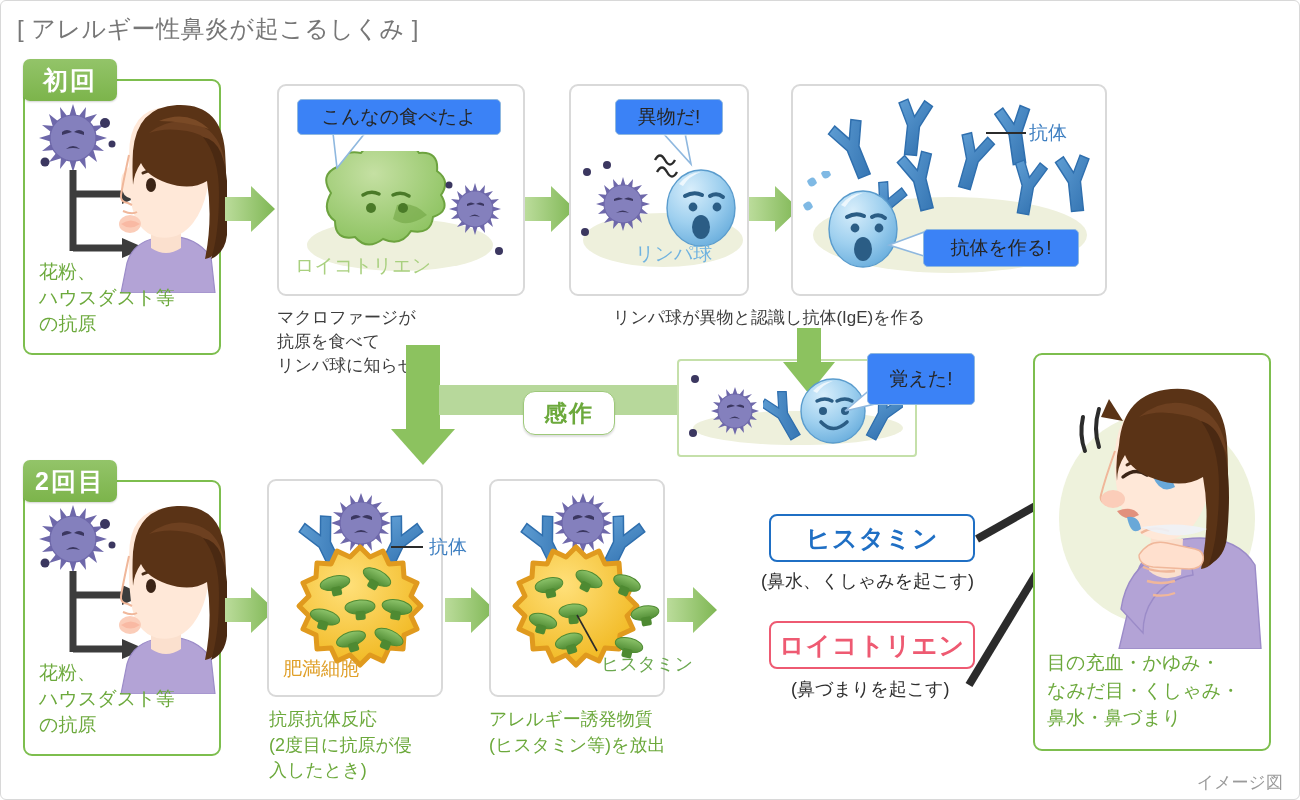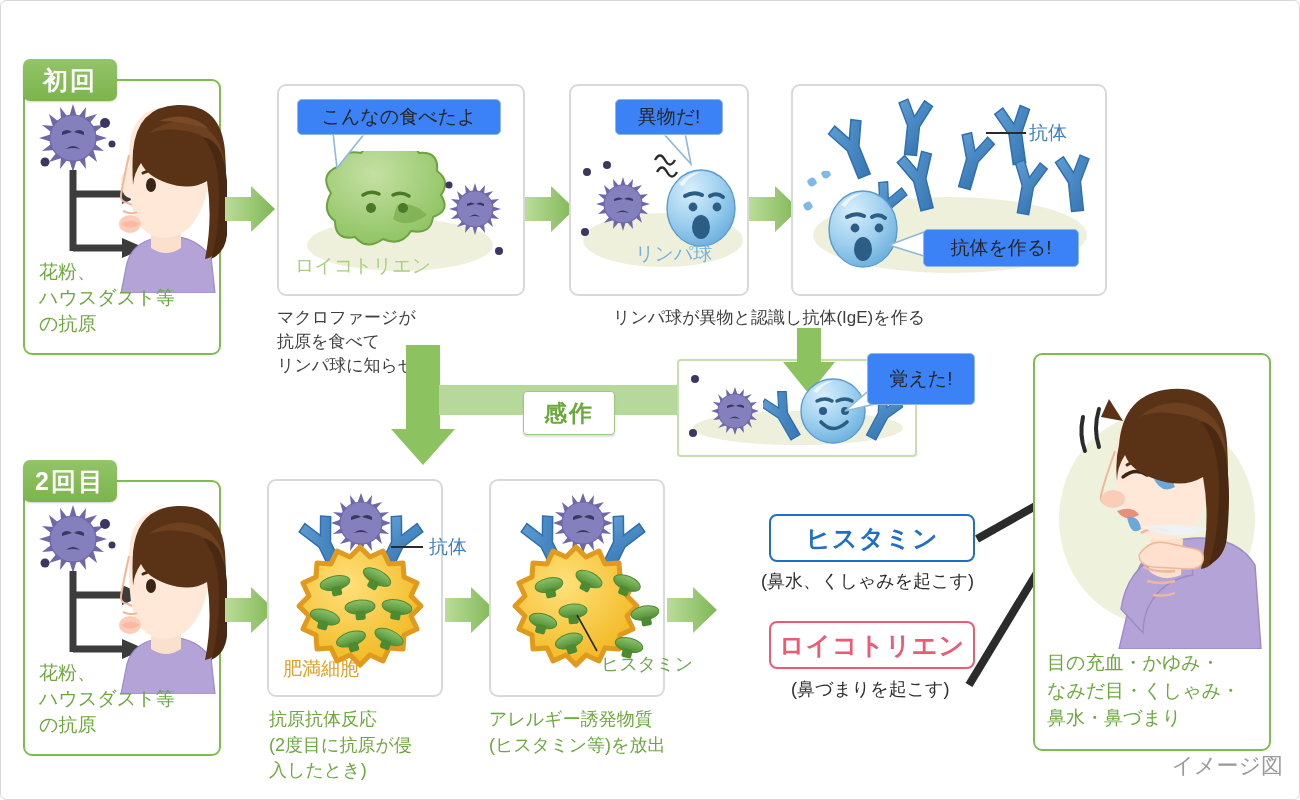--- a/index.html
+++ b/index.html
@@ -67,35 +67,36 @@
     border-radius:8px;display:flex;align-items:center;justify-content:center;
     font-size:25px;font-weight:bold;letter-spacing:1px;z-index:4;
   }
   .chemsub{position:absolute;font-size:18px;color:#2e2e2e;white-space:nowrap;}
 
   
   .minilabel{position:absolute;font-size:16px;white-space:nowrap;}
 
   .kansa{
     position:absolute;box-sizing:border-box;background:#fff;
-    border:1.6px solid #9ec97a;border-radius:4px;
+    border:1.6px solid #9ec97a;border-radius:12px;
     color:#6CA93C;font-size:23px;font-weight:bold;
     display:flex;align-items:center;justify-content:center;
     box-shadow:0 2px 2px rgba(0,0,0,.13);z-index:6;letter-spacing:2px;
   }
 
-  #imagenote{position:absolute;right:16px;bottom:18px;color:#9a9a9a;font-size:22px;}
+  #imagenote{position:absolute;right:16px;bottom:5px;color:#9a9a9a;font-size:17px;}
 
   .ellipse{position:absolute;border-radius:50%;background:#eef0dc;}
 </style>
 </head>
 <body>
 
 <div id="frame">
 
+  <div id="title">[ アレルギー性鼻炎が起こるしくみ ]</div>
 
   <div class="badge" style="left:22px;top:58px;width:94px;height:42px;">初回</div>
 
   <div class="gpanel" style="left:22px;top:78px;width:198px;height:276px;"></div>
 
   <svg class="abs" style="left:28px;top:95px;" width="190" height="190" viewBox="0 0 190 190">
 
     <g>
       <g fill="#6e68aa">
         <g transform="translate(44,42)">

